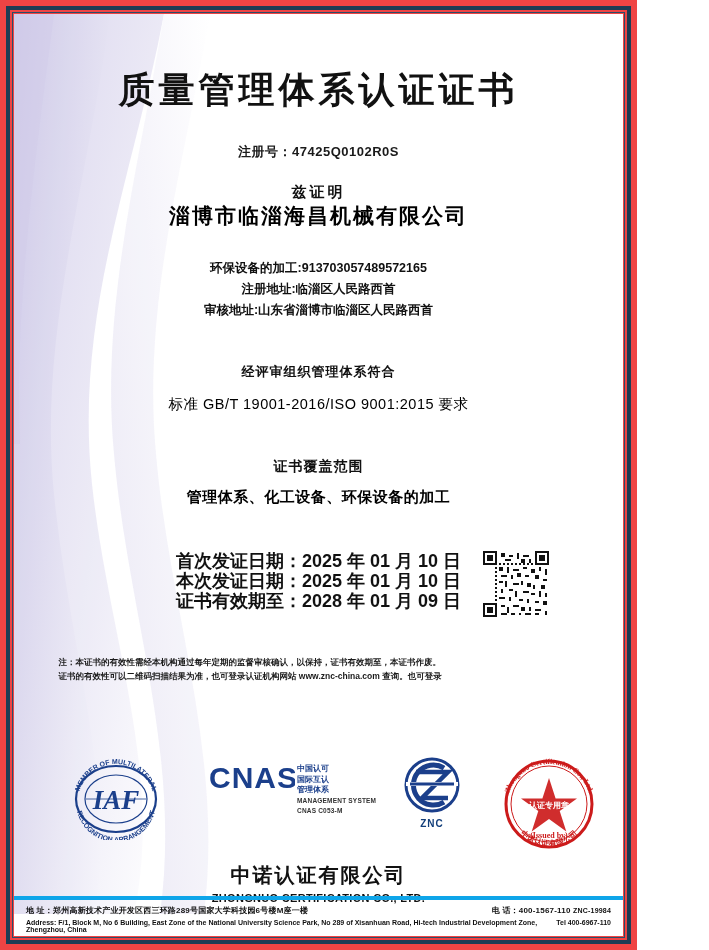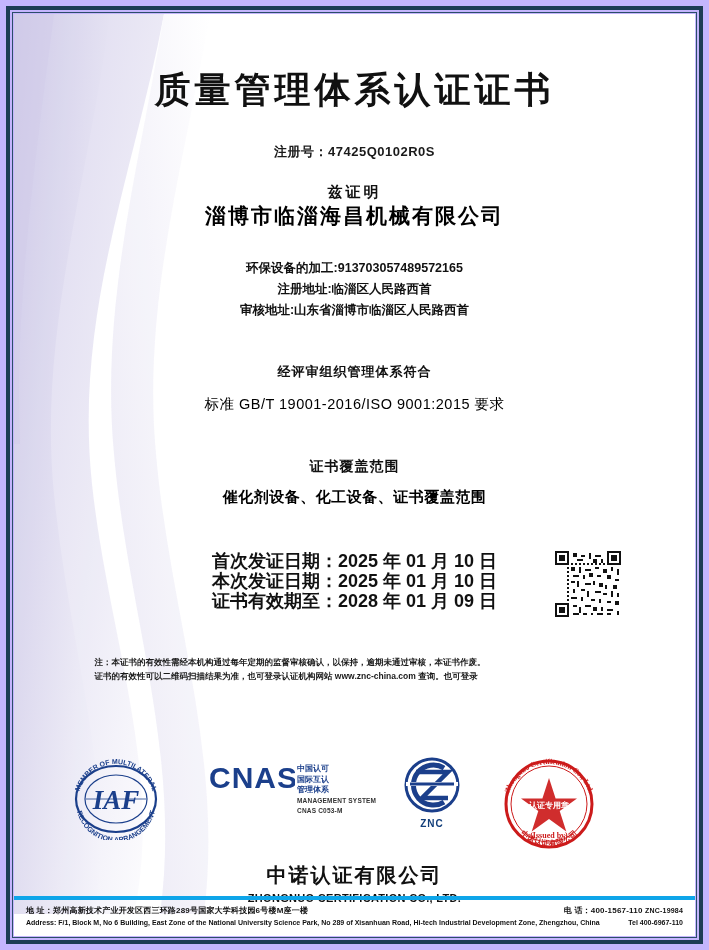--- a/index.html
+++ b/index.html
@@ -10,24 +10,24 @@
   body {
     width: 709px;
     height: 950px;
     font-family: "Liberation Sans", sans-serif;
     overflow: hidden;
   }
 
   
   .cert {
     position: relative;
-    width: 709px;
+    width: 637px;
     height: 950px;
     box-sizing: border-box;
-    background: #c4b5fd;
+    background: #ef4444;
   }
   .frame-outer {
     position: absolute;
     left: 6px; top: 6px; right: 6px; bottom: 6px;
     border: 4px solid #1d3c54;
     box-sizing: border-box;
   }
   .frame-inner {
     position: absolute;
     left: 12px; top: 12px; right: 12px; bottom: 12px;
@@ -300,21 +300,21 @@
       <div class="info-block">
         <div>环保设备的加工:913703057489572165</div>
         <div>注册地址:临淄区人民路西首</div>
         <div>审核地址:山东省淄博市临淄区人民路西首</div>
       </div>
 
       <div class="conform">经评审组织管理体系符合</div>
       <div class="standard">标准 GB/T 19001-2016/ISO 9001:2015 要求</div>
 
       <div class="scope-title">证书覆盖范围</div>
-      <div class="scope-text">催化剂设备、化工设备、证书覆盖范围</div>
+      <div class="scope-text">管理体系、化工设备、环保设备的加工</div>
 
       <div class="dates-row">
         <div class="dates">
           <div>
             <span>首次发证日期：</span><span>2025 年 01 月 10 日</span>
           </div>
           <div>
             <span>本次发证日期：</span><span>2025 年 01 月 10 日</span>
           </div>
           <div>
@@ -413,21 +413,21 @@
             <rect x="9" y="31" width="3" height="1"></rect>
               <rect x="14" y="31" width="2" height="1"></rect>
             <rect x="18" y="31" width="1" height="1"></rect>
               <rect x="21" y="31" width="3" height="1"></rect>
             <rect x="26" y="31" width="2" height="1"></rect>
           </g>
         </svg>
       </div>
 
       <div class="note">
-        <div>注：本证书的有效性需经本机构通过每年定期的监督审核确认，以保持，逾期未通过审核，本证书作废。</div>
+        <div>注：本证书的有效性需经本机构通过每年定期的监督审核确认，以保持，证书有效期至，本证书作废。</div>
         <div>证书的有效性可以二维码扫描结果为准，也可登录认证机构网站 www.znc-china.com 查询。也可登录</div>
       </div>
     </div>
 
     <div class="logos">
 
       <div class="logo logo-iaf">
         <svg width="104" height="86" viewBox="0 0 104 86">
           <defs>
             <path id="arcTop" d="M14,48 A38,38 0 0 1 90,48"></path>

